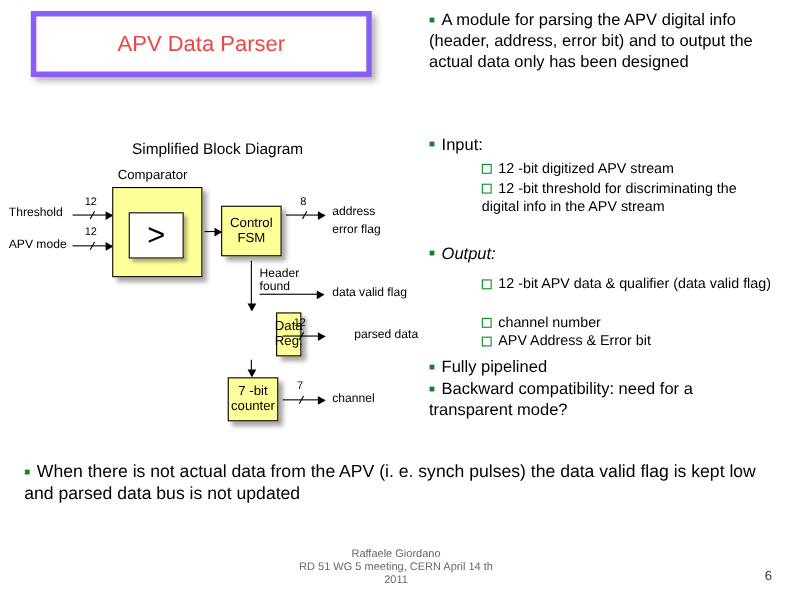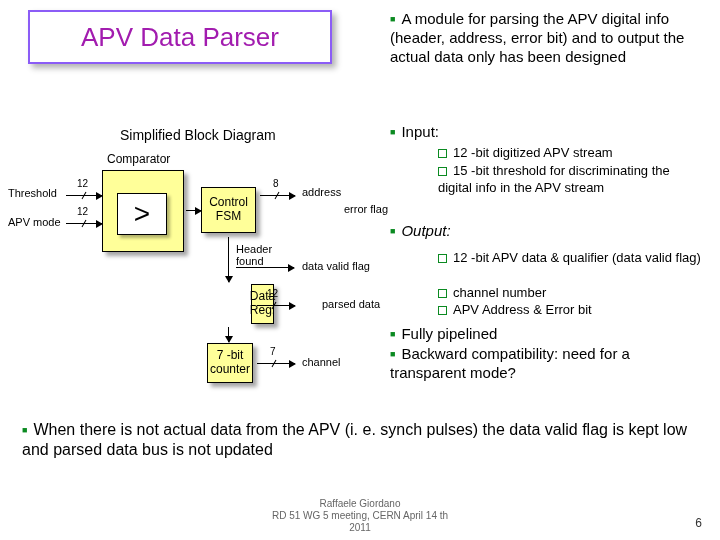--- a/index.html
+++ b/index.html
@@ -11,27 +11,27 @@
     background: white;
     position: relative;
     overflow: hidden;
   }
   .title-box {
     position: absolute;
     left: 28px;
     top: 10px;
     width: 300px;
     height: 50px;
-    border: 2px solid #8b5cf6;
+    border: 5px solid #8b5cf6;
     box-shadow: 4px 4px 6px rgba(0,0,0,0.3);
     display: flex;
     align-items: center;
     justify-content: center;
-    font-size: 26px;
-    color: #a21caf;
+    font-size: 20px;
+    color: #ef4444;
   }
   .bullet-main {
     position: absolute;
     font-size: 15px;
     line-height: 1.25;
     color: #000;
   }
   .bullet-main .sq {
     color: #0b8a21;
     font-size: 9px;
@@ -164,21 +164,21 @@
 <div class="bullet-main" style="left:390px; top:10px; width:315px;">
   <span class="sq">■</span><span>A module for parsing the APV digital info (header, address, error bit) and to output the actual data only has been designed</span>
 </div>
 <div class="bullet-main" style="left:390px; top:123px;">
   <span class="sq">■</span><span>Input:</span>
 </div>
 <div class="sub" style="position:absolute; left:438px; top:145px; width:265px;">
   <span class="sq2"></span><span>12 -bit digitized APV stream</span>
 </div>
 <div class="sub" style="position:absolute; left:438px; top:163px; width:265px;">
-  <span class="sq2"></span><span>15 -bit threshold for discriminating the digital info in the APV stream</span>
+  <span class="sq2"></span><span>12 -bit threshold for discriminating the digital info in the APV stream</span>
 </div>
 <div class="bullet-main" style="left:390px; top:222px;font-style:italic;">
   <span class="sq">■</span><span>Output:</span>
 </div>
 <div class="sub" style="position:absolute; left:438px; top:250px; width:265px;">
   <span class="sq2"></span><span>12 -bit APV data &amp; qualifier (data valid flag)</span>
 </div>
 <div class="sub" style="position:absolute; left:438px; top:285px; width:265px;">
   <span class="sq2"></span><span>channel number</span>
 </div>
@@ -216,21 +216,21 @@
 <div class="arrow-h" style="left:186px; top:210px; width:15px;"></div>
 
 <div class="block" style="left:201px; top:187px; width:55px; height:46px;">
   <span>Control FSM</span>
 </div>
 
 <div class="arrow-h" style="left:260px; top:195px; width:35px;"></div>
 <div class="tick" style="left:273px; top:195px;"></div>
 <div class="small-label" style="left:273px; top:178px; font-size:10px;">8</div>
 <div class="small-label" style="left:302px; top:186px;">address</div>
-<div class="small-label" style="left:302px; top:203px;margin-left:42px;">error flag</div>
+<div class="small-label" style="left:302px; top:203px;">error flag</div>
 
 <div class="arrow-v down" style="left:228px; top:237px; height:45px;"></div>
 <div class="small-label" style="left:236px; top:243px; width:50px; line-height:1.1;">Header found</div>
 
 <div class="arrow-h" style="left:236px; top:267px; width:58px;"></div>
 <div class="small-label" style="left:302px; top:260px;">data valid flag</div>
 
 <div class="block" style="left:207px; top:284px; width:23px; height:40px;margin-left:44px;">
   <span>Data Reg.</span>
 </div>

